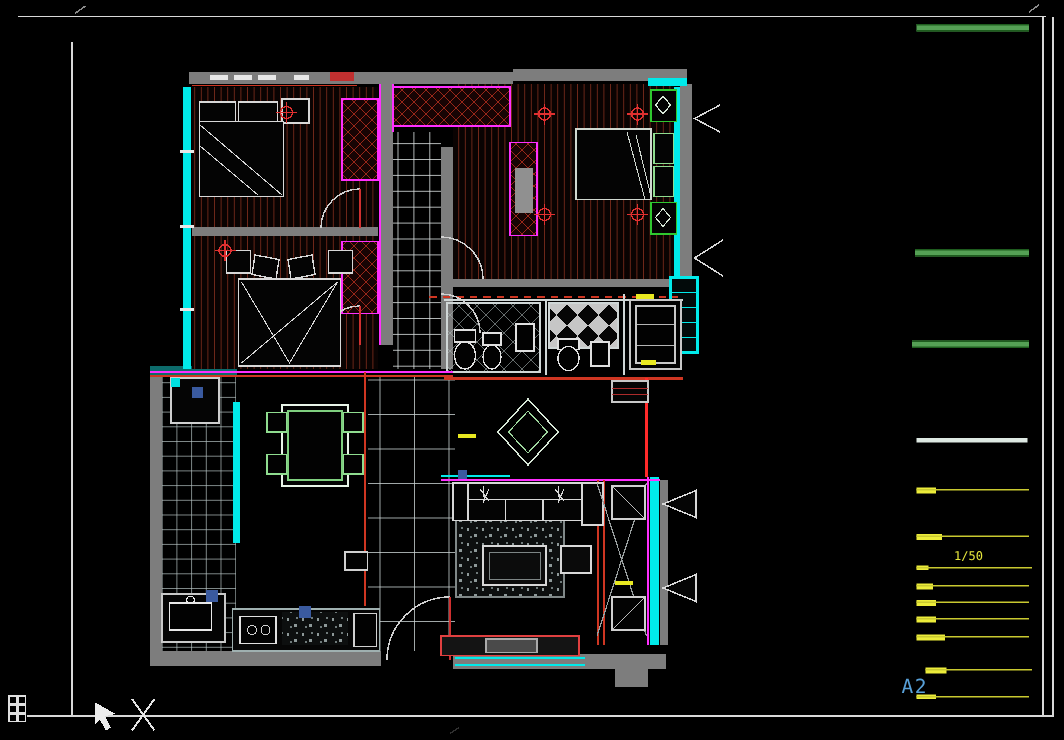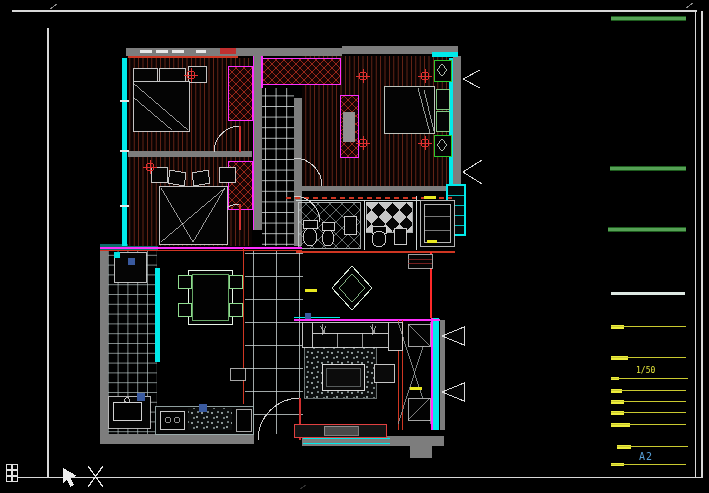--- a/index.html
+++ b/index.html
@@ -6,21 +6,21 @@
   #stage{position:relative;width:709px;height:493px;background:#000;overflow:hidden;
          font-family:"DejaVu Sans Mono",monospace;}
   #plan-svg{position:absolute;left:0;top:0;}
   #sidebar{position:absolute;left:0;top:0;width:709px;height:493px;pointer-events:none;}
   #sidebar .gbar{position:absolute;background:#55a055;border-top:1px solid #1e5c1e;border-bottom:1px solid #1e5c1e;box-sizing:border-box;}
   #sidebar .wline{position:absolute;background:#dde8e2;}
   #sidebar .ybar{position:absolute;background:#ecec3a;}
   #sidebar .yline{position:absolute;background:#c9c930;}
   .lbl{position:absolute;font-family:"DejaVu Sans Mono",monospace;line-height:1;}
   .lbl.scale{left:636px;top:367px;font-size:8px;color:#e6e63c;}
-  .lbl.sheet{left:639px;top:452px;font-size:10px;color:#58a0d8;letter-spacing:1px;text-align:right;}
+  .lbl.sheet{left:601px;top:452px;font-size:13px;color:#58a0d8;letter-spacing:1px;text-align:right;}
 </style>
 </head>
 <body>
 
 <div id="stage">
 
 <svg id="plan-svg" width="709" height="493" viewBox="0 0 709 493" shape-rendering="crispEdges">
   <defs>
     <pattern id="wood" width="4.4" height="12" patternUnits="userSpaceOnUse">
       <rect width="4.4" height="12" fill="#0a0302"></rect>

